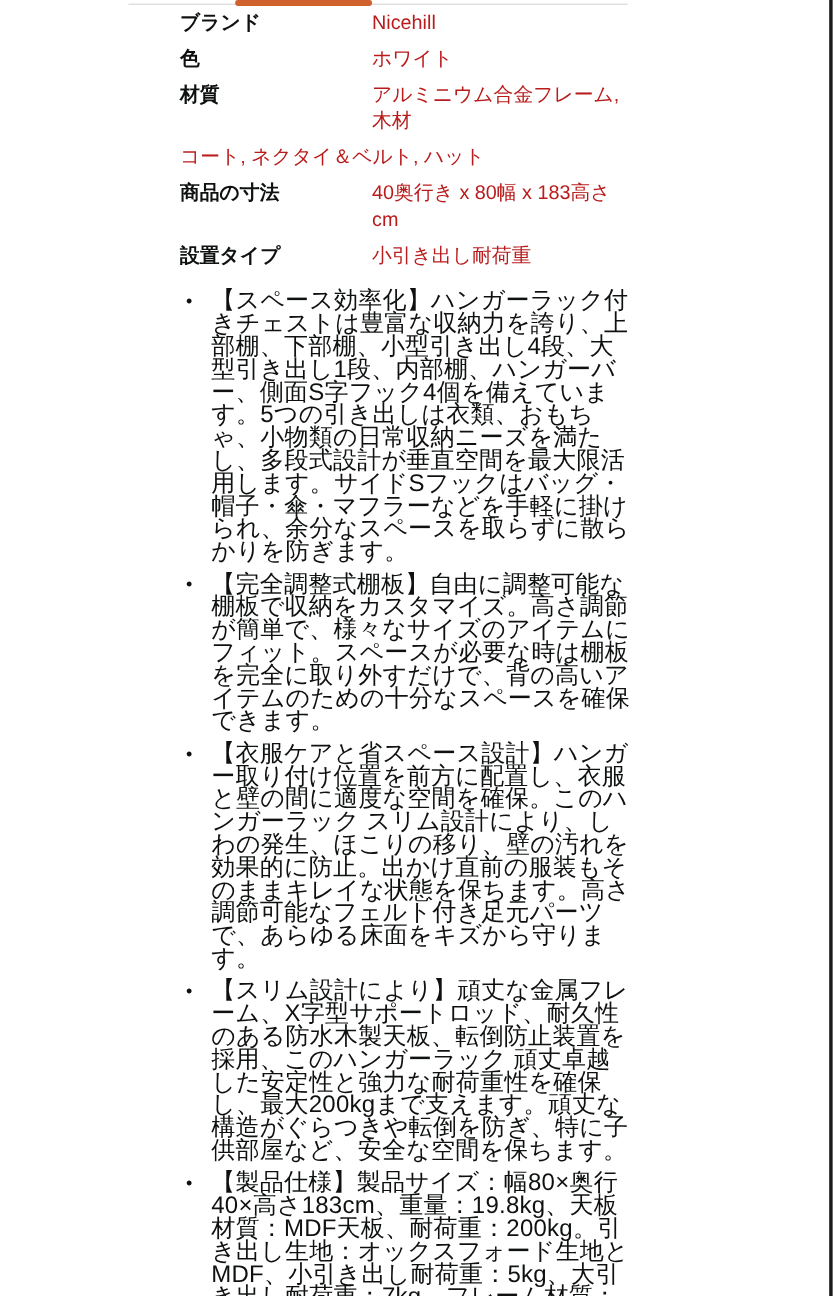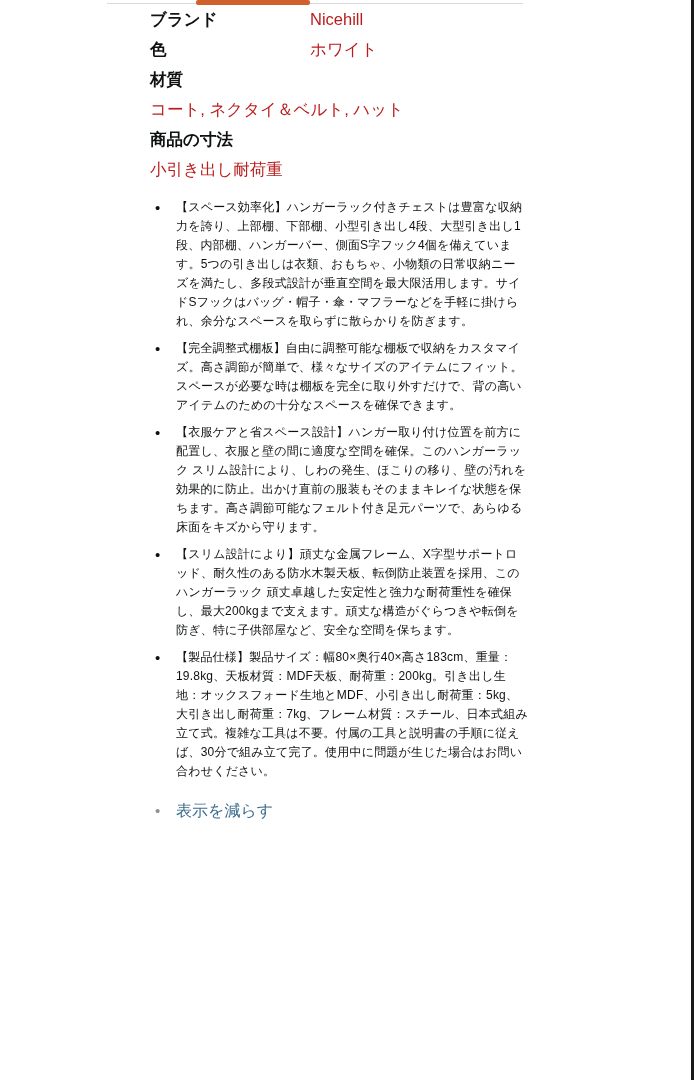--- a/index.html
+++ b/index.html
@@ -33,21 +33,21 @@
   }
   
   .bullets{margin-top:18px;display:flex;flex-direction:column;row-gap:8px;}
   .bitem{display:flex;flex-direction:row;align-items:flex-start;}
   .bdot{
     flex:0 0 26px;width:26px;box-sizing:border-box;padding-left:5px;
     font-size:15px;line-height:19px;color:#0f1111;
   }
   .btext{
     flex:1;max-width:352px;
-    font-size:12px;line-height:19px;color:#0f1111;
+    font-size:20px;line-height:19px;color:#0f1111;
     letter-spacing:0.2px;
   }
   
   .show-less{margin-top:12px;}
   .show-less .bdot{color:#8a9296;}
   .show-less a{
     font-size:16px;line-height:19px;
     color:#3a6b8f;text-decoration:none;cursor:pointer;
   }
 </style>
@@ -67,28 +67,31 @@
       <div class="trow">
         <div class="tlabel">ブランド</div>
         <div class="tvalue">Nicehill</div>
       </div>
       <div class="trow">
         <div class="tlabel">色</div>
         <div class="tvalue">ホワイト</div>
       </div>
       <div class="trow">
         <div class="tlabel">材質</div>
+        <div class="tvalue">アルミニウム合金フレーム, 木材</div>
       </div>
       <div class="trow">
         <div class="tvalue">コート, ネクタイ＆ベルト, ハット</div>
       </div>
       <div class="trow">
         <div class="tlabel">商品の寸法</div>
+        <div class="tvalue">40奥行き x 80幅 x 183高さ cm</div>
       </div>
       <div class="trow">
+        <div class="tlabel">設置タイプ</div>
         <div class="tvalue">小引き出し耐荷重</div>
       </div>
     </div>
 
     <div class="bullets">
       <div class="bitem">
         <span class="bdot">•</span>
         <span class="btext">【スペース効率化】ハンガーラック付きチェストは豊富な収納力を誇り、上部棚、下部棚、小型引き出し4段、大型引き出し1段、内部棚、ハンガーバー、側面S字フック4個を備えています。5つの引き出しは衣類、おもちゃ、小物類の日常収納ニーズを満たし、多段式設計が垂直空間を最大限活用します。サイドSフックはバッグ・帽子・傘・マフラーなどを手軽に掛けられ、余分なスペースを取らずに散らかりを防ぎます。</span>
       </div>
       <div class="bitem">

